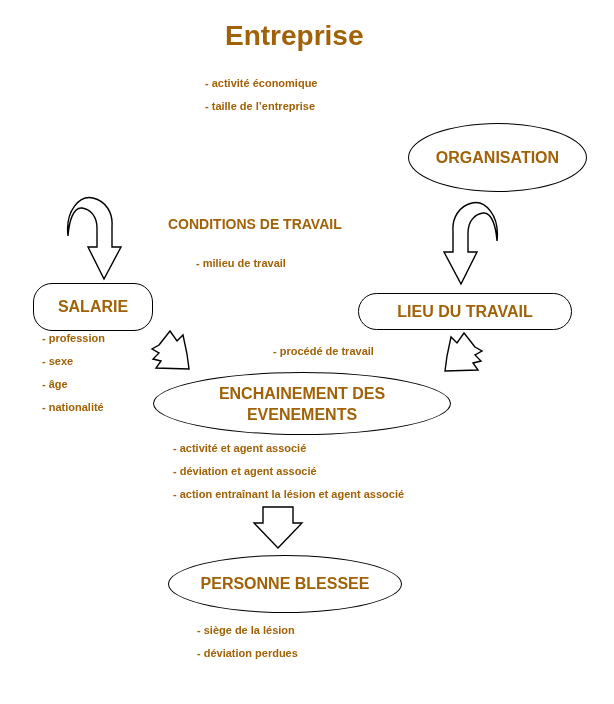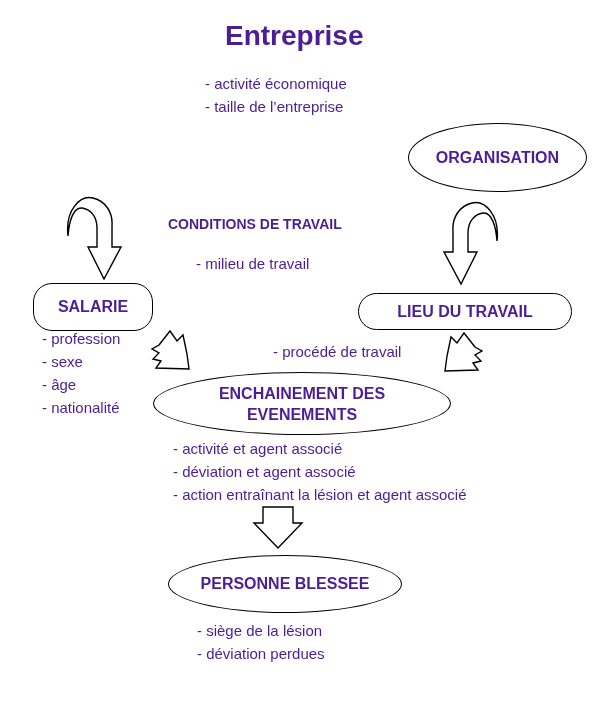--- a/index.html
+++ b/index.html
@@ -1,30 +1,30 @@
 <!DOCTYPE html>
 <html><head>
 <meta charset="utf-8">
 <style>
   html,body{margin:0;padding:0;background:#fff;}
   #canvas{
     position:relative;
     width:614px;height:704px;
     background:#fff;
     font-family:"Liberation Sans","DejaVu Sans",sans-serif;
-    color:#4c1d95;
+    color:#a16207;
     overflow:hidden;
   }
   .abs{position:absolute;}
   .title{
     font-size:28px;font-weight:bold;letter-spacing:0px;
     white-space:nowrap;
   }
   .body-text{
-    font-size:15px;font-weight:normal;line-height:23px;white-space:nowrap;
+    font-size:11px;font-weight:bold;line-height:23px;white-space:nowrap;
   }
   .node{
     display:flex;align-items:center;justify-content:center;
     border:1.5px solid #000;background:#fff;
     font-size:16px;font-weight:bold;text-align:center;
     box-sizing:border-box;white-space:nowrap;
   }
   .ellipse{border-radius:50%;}
   .stadium{border-radius:19px;}
   .label{font-size:14px;font-weight:bold;white-space:nowrap;}

